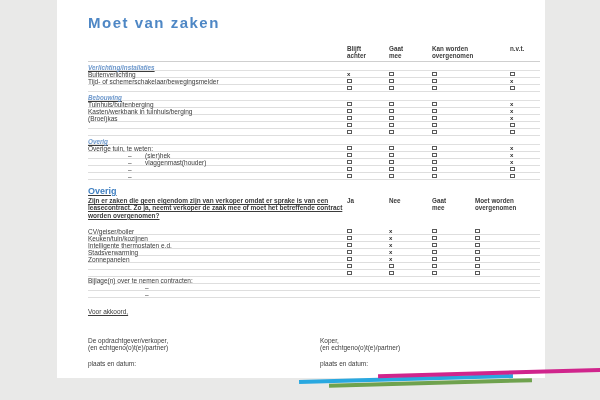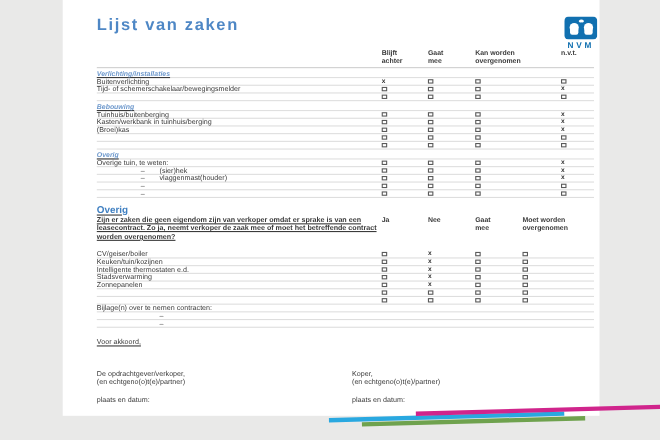--- a/index.html
+++ b/index.html
@@ -66,33 +66,22 @@
   .stripe-magenta { left:378px; top:371px; width:224px; background:var(--stripe-magenta,#d0258c); z-index:6; }
   .stripe-cyan   { left:299px; top:377px; width:214px; background:var(--stripe-cyan,#29a8e0);  z-index:5; }
   .stripe-green  { left:329px; top:381px; width:203px; background:var(--stripe-green,#6fa24e); z-index:4; }
 </style>
 </head>
 <body>
 
 <div class="canvas">
   <div class="page">
 
-    <div class="doc-title">Lijst van zaken</div>
-
-    <div class="logo">
-      <svg class="logo-mark" width="30" height="21" viewBox="0 0 30 21">
-        <rect x="0" y="0" width="30" height="21" rx="4" fill="#1170b0"></rect>
-        <circle cx="9" cy="10" r="4.2" fill="#ffffff"></circle>
-        <rect x="5.2" y="10" width="7.6" height="6.5" rx="2" fill="#ffffff"></rect>
-        <circle cx="22" cy="10" r="4.2" fill="#ffffff"></circle>
-        <rect x="18.2" y="10" width="7.6" height="6.5" rx="2" fill="#ffffff"></rect>
-        <path d="M13 4 q2.5 -2.5 5 0 q-1 2 -2.5 1.2 q-1.5 0.8 -2.5 -1.2 Z" fill="#ffffff"></path>
-      </svg>
-      <div class="logo-text">NVM</div>
-    </div>
+    <div class="doc-title">Moet van zaken</div>
+
 
     <div class="content">
 
       <div class="t1-header">
         <span class="col-head c1">
           <span>Blijft</span>
           <span>achter</span>
         </span>
         <span class="col-head c2">
           <span>Gaat</span>

